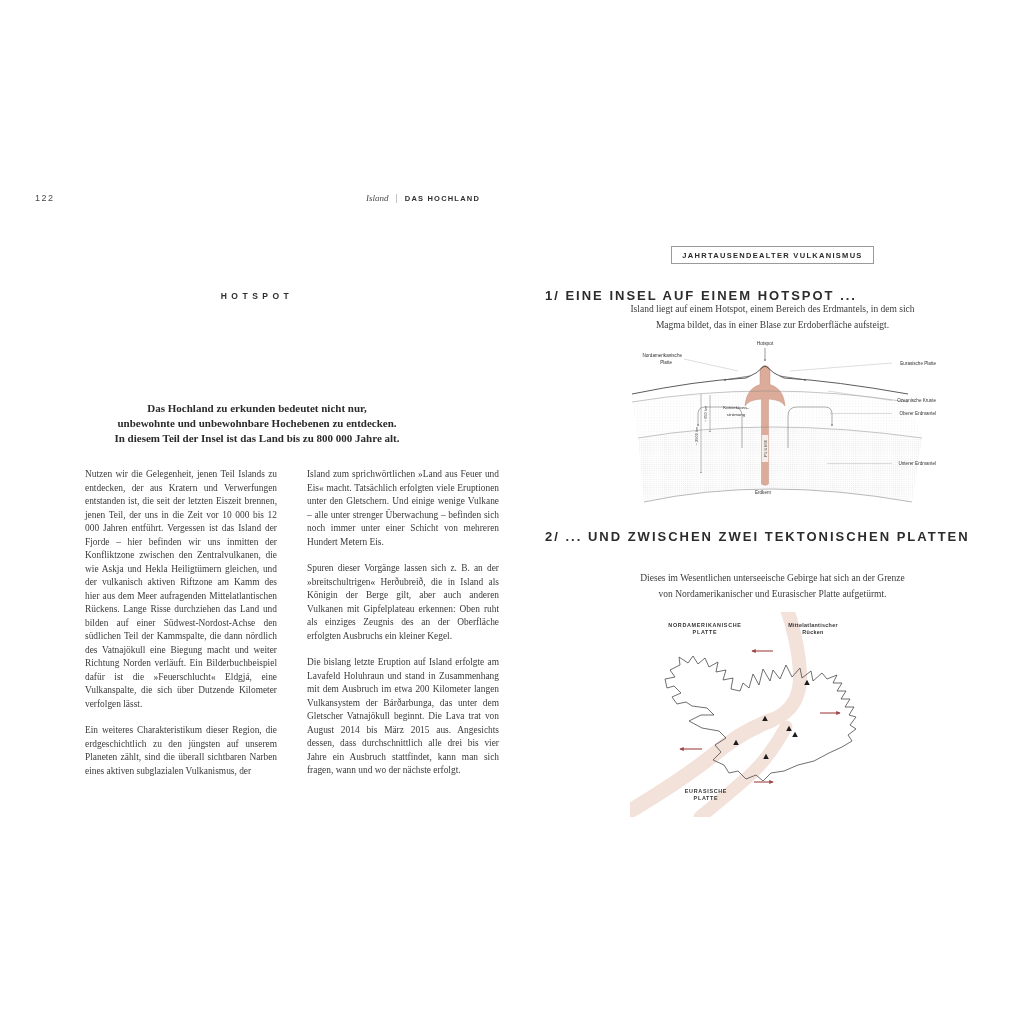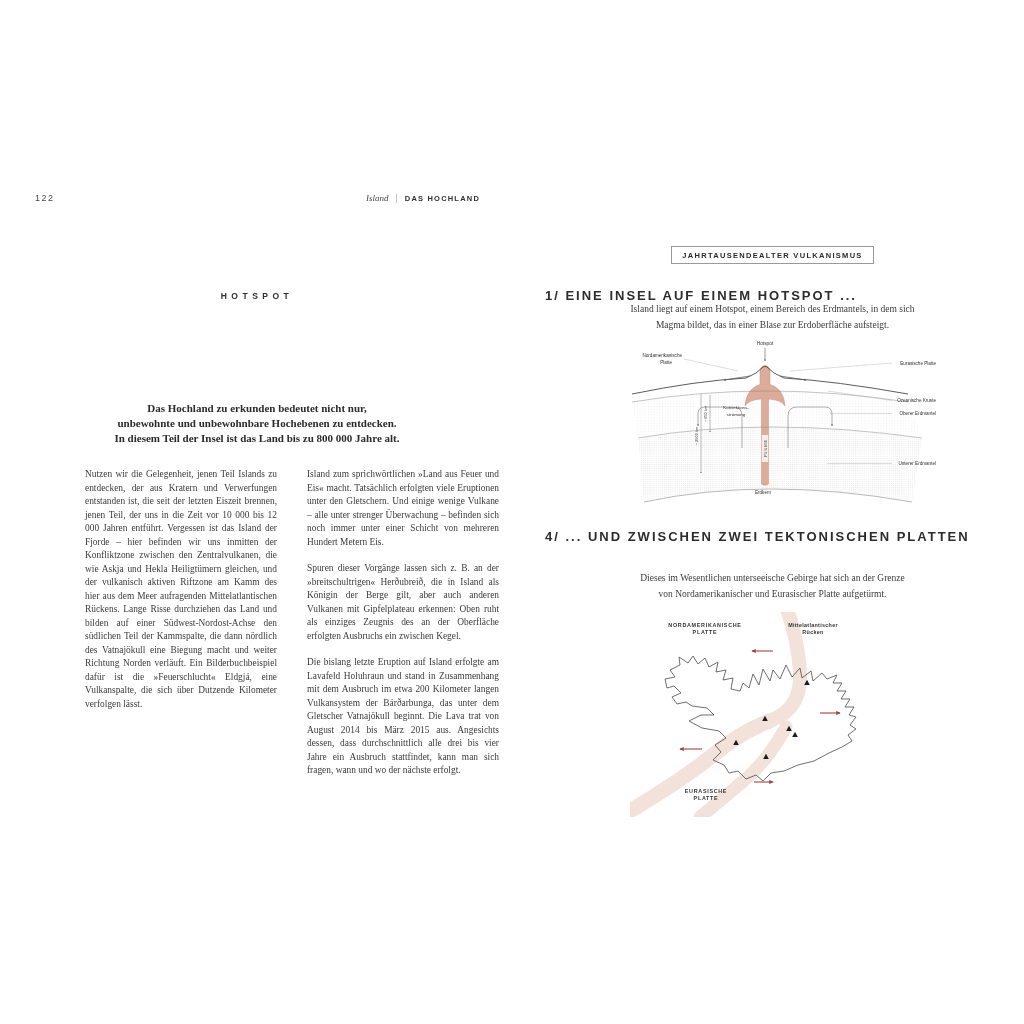--- a/index.html
+++ b/index.html
@@ -45,24 +45,25 @@
   </div>
 
   <div class="abs kicker">HOTSPOT</div>
   <div class="abs intro">Das Hochland zu erkunden bedeutet nicht nur,
 unbewohnte und unbewohnbare Hochebenen zu entdecken.
 In diesem Teil der Insel ist das Land bis zu 800 000 Jahre alt.</div>
 
   <div class="abs columns">
     <div class="col">
       <p>Nutzen wir die Gelegenheit, jenen Teil Islands zu entdecken, der aus Kratern und Verwerfungen entstanden ist, die seit der letzten Eiszeit brennen, jenen Teil, der uns in die Zeit vor 10 000 bis 12 000 Jahren entführt. Vergessen ist das Island der Fjorde – hier befinden wir uns inmitten der Konfliktzone zwischen den Zentralvulkanen, die wie Askja und Hekla Heiligtümern gleichen, und der vulkanisch aktiven Riftzone am Kamm des hier aus dem Meer aufragenden Mittelatlantischen Rückens. Lange Risse durchziehen das Land und bilden auf einer Südwest-Nordost-Achse den südlichen Teil der Kammspalte, die dann nördlich des Vatnajökull eine Biegung macht und weiter Richtung Norden verläuft. Ein Bilderbuchbeispiel dafür ist die »Feuerschlucht« Eldgjá, eine Vulkanspalte, die sich über Dutzende Kilometer verfolgen lässt.</p>
+      <p>Ein weiteres Charakteristikum dieser Region, die erdgeschichtlich zu den jüngsten auf unserem Planeten zählt, sind die überall sichtbaren Narben eines aktiven subglazialen Vulkanismus, der</p>
     </div>
     <div class="col">
       <p>Island zum sprichwörtlichen »Land aus Feuer und Eis« macht. Tatsächlich erfolgten viele Eruptionen unter den Gletschern. Und einige wenige Vulkane – alle unter strenger Überwachung – befinden sich noch immer unter einer Schicht von mehreren Hundert Metern Eis.</p>
-      <p>Spuren dieser Vorgänge lassen sich z. B. an der »breitschultrigen« Herðubreið, die in Island als Königin der Berge gilt, aber auch anderen Vulkanen mit Gipfelplateau erkennen: Oben ruht als einziges Zeugnis des an der Oberfläche erfolgten Ausbruchs ein zwischen Kegel.</p>
+      <p>Spuren dieser Vorgänge lassen sich z. B. an der »breitschultrigen« Herðubreið, die in Island als Königin der Berge gilt, aber auch anderen Vulkanen mit Gipfelplateau erkennen: Oben ruht als einziges Zeugnis des an der Oberfläche erfolgten Ausbruchs ein kleiner Kegel.</p>
       <p>Die bislang letzte Eruption auf Island erfolgte am Lavafeld Holuhraun und stand in Zusammenhang mit dem Ausbruch im etwa 200 Kilometer langen Vulkansystem der Bárðarbunga, das unter dem Gletscher Vatnajökull beginnt. Die Lava trat von August 2014 bis März 2015 aus. Angesichts dessen, dass durchschnittlich alle drei bis vier Jahre ein Ausbruch stattfindet, kann man sich fragen, wann und wo der nächste erfolgt.</p>
     </div>
   </div>
 
   <div class="abs boxwrap">
     <span class="box-label">JAHRTAUSENDEALTER VULKANISMUS</span>
   </div>
 
   <div class="abs sec-heading s1-heading">1/ EINE INSEL AUF EINEM HOTSPOT ...</div>
   <div class="abs sec-caption s1-caption">Island liegt auf einem Hotspot, einem Bereich des Erdmantels, in dem sich
@@ -120,21 +121,21 @@
     <text x="316" y="66" text-anchor="end" font-size="4.6" fill="#333">Ozeanische Kruste</text>
     <path d="M 272,64.5 L 208,55" stroke="#aaa" stroke-width="0.4"></path>
     <text x="316" y="79" text-anchor="end" font-size="4.6" fill="#333">Oberer Erdmantel</text>
     <path d="M 272,77.5 L 210,77.5" stroke="#aaa" stroke-width="0.4"></path>
     <text x="316" y="129" text-anchor="end" font-size="4.6" fill="#333">Unterer Erdmantel</text>
     <path d="M 272,127.5 L 207,127.5" stroke="#aaa" stroke-width="0.4"></path>
 
     <text x="143" y="158" text-anchor="middle" font-size="4.6" fill="#333">Erdkern</text>
   </svg>
 
-  <div class="abs sec-heading s2-heading">4/ ... UND ZWISCHEN ZWEI TEKTONISCHEN PLATTEN</div>
+  <div class="abs sec-heading s2-heading">2/ ... UND ZWISCHEN ZWEI TEKTONISCHEN PLATTEN</div>
   <div class="abs sec-caption s2-caption2">Dieses im Wesentlichen unterseeische Gebirge hat sich an der Grenze
 von Nordamerikanischer und Eurasischer Platte aufgetürmt.</div>
 
   <svg class="abs" style="left:630px;top:612px;" width="300" height="205" viewBox="0 0 300 205">
     <defs>
       <marker id="arrR" markerWidth="6" markerHeight="6" refX="3.4" refY="1.9" orient="auto">
         <path d="M0,0 L4,1.9 L0,3.8 Z" fill="#a04343"></path>
       </marker>
     </defs>
 

